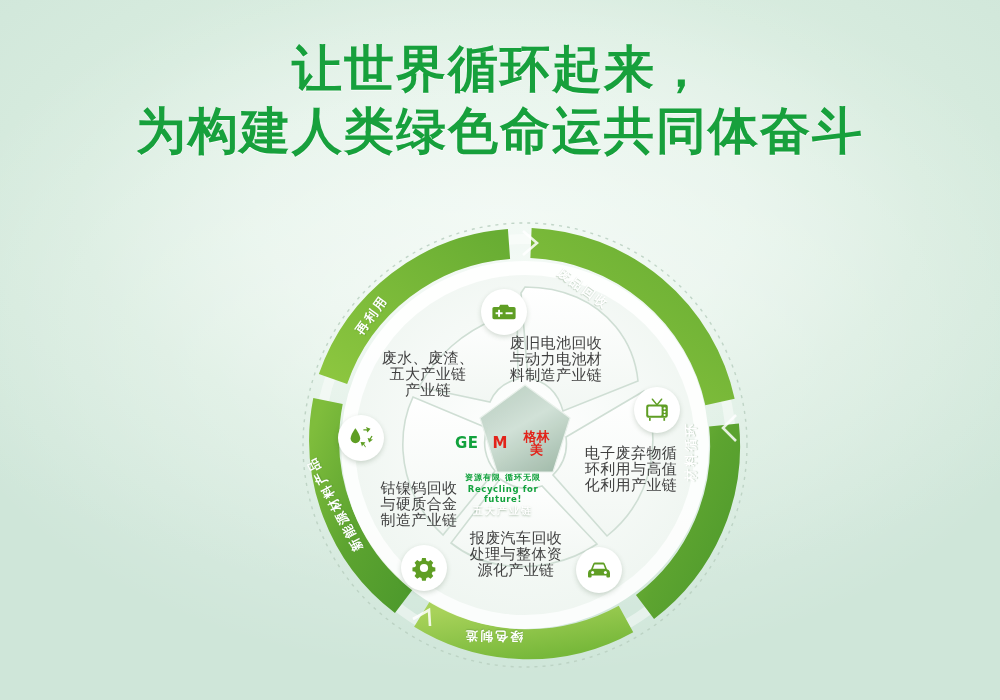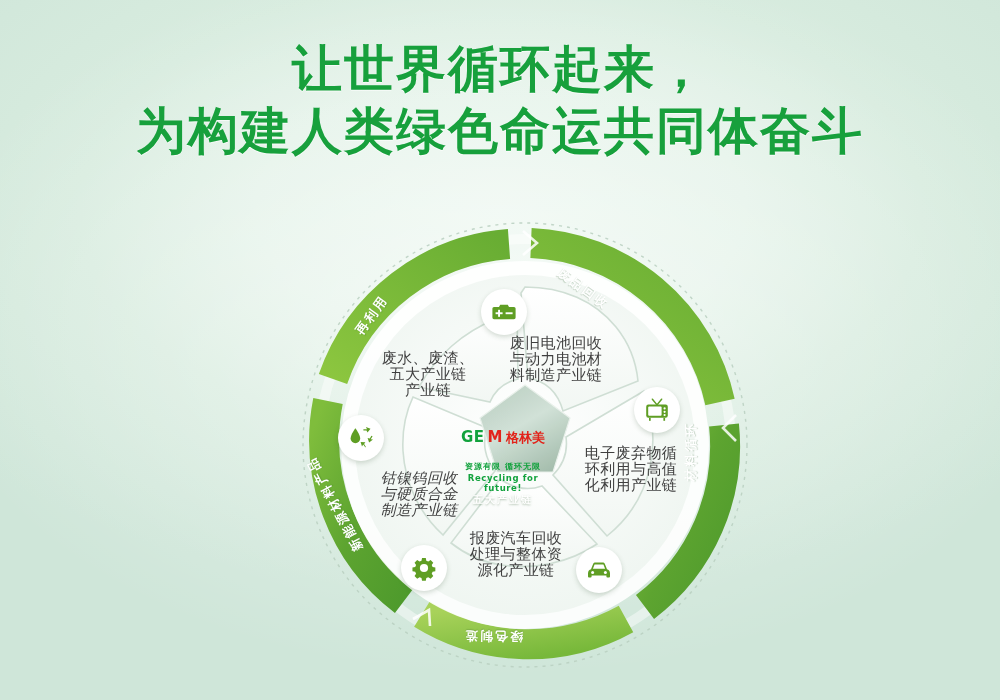--- a/index.html
+++ b/index.html
@@ -65,21 +65,21 @@
     z-index:8;
   }
   .icon-bubble svg{display:block;}
 
   
   #center-logo{
     position:absolute;z-index:9;
     left:455px;top:430px;width:96px;height:74px;
     text-align:center;
   }
-  .logo-top{display:flex;align-items:center;justify-content:center;gap:3px;line-height:1;}
+  .logo-top{display:flex;align-items:center;justify-content:center;gap:14px;line-height:1;}
   .logo-gem{
     font-family:"DejaVu Sans","Liberation Sans",sans-serif;
     font-weight:bold;font-size:15px;color:#12a23d;letter-spacing:.5px;
   }
   .logo-m{color:#e2231a;}
   .logo-cn{
     font-family:"DejaVu Sans","Liberation Sans",sans-serif;
     font-weight:bold;font-size:13px;color:#e2231a;letter-spacing:0px;
   }
   .logo-slogan{
@@ -200,21 +200,21 @@
 料制造产业链</div>
 
     <div class="petal-label" style="left:286px;top:230px;width:100px;">电子废弃物循
 环利用与高值
 化利用产业链</div>
 
     <div class="petal-label" style="left:168px;top:315px;width:106px;">报废汽车回收
 处理与整体资
 源化产业链</div>
 
-    <div class="petal-label" style="left:72px;top:255px;width:104px;font-style:italic;">钴镍钨回收
+    <div class="petal-label" style="left:72px;top:265px;width:104px;">钴镍钨回收
 与硬质合金
 制造产业链</div>
 
     <div class="petal-label" style="left:78px;top:135px;width:110px;">废水、废渣、
 五大产业链
 产业链</div>
 
     <div class="icon-bubble" style="left:186px;top:74px;">
       <svg width="26" height="26" viewBox="0 0 26 26">
         <path d="M3 8 h5 l1.2-2.2h7.6L18 8h5 a1.6 1.6 0 0 1 1.6 1.6 v9 A1.6 1.6 0 0 1 23 20.2 H3 A1.6 1.6 0 0 1 1.4 18.6 v-9 A1.6 1.6 0 0 1 3 8 Z" fill="#5f9e24"></path>

